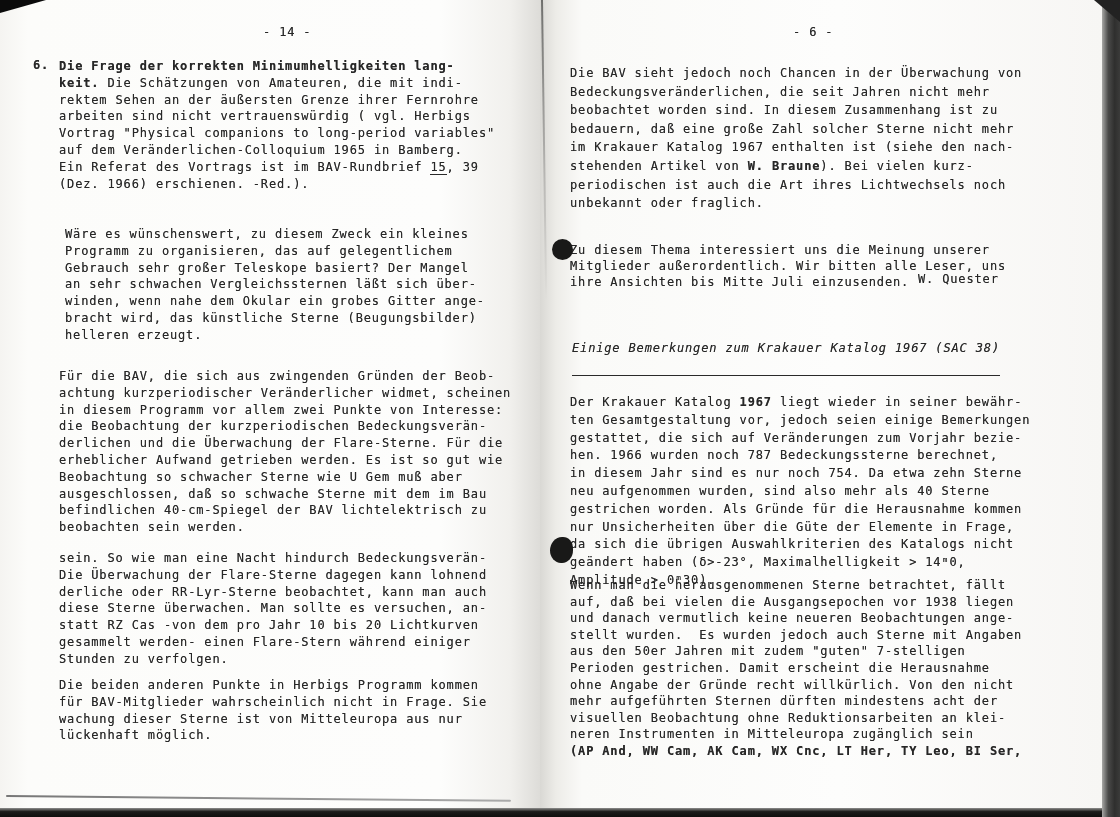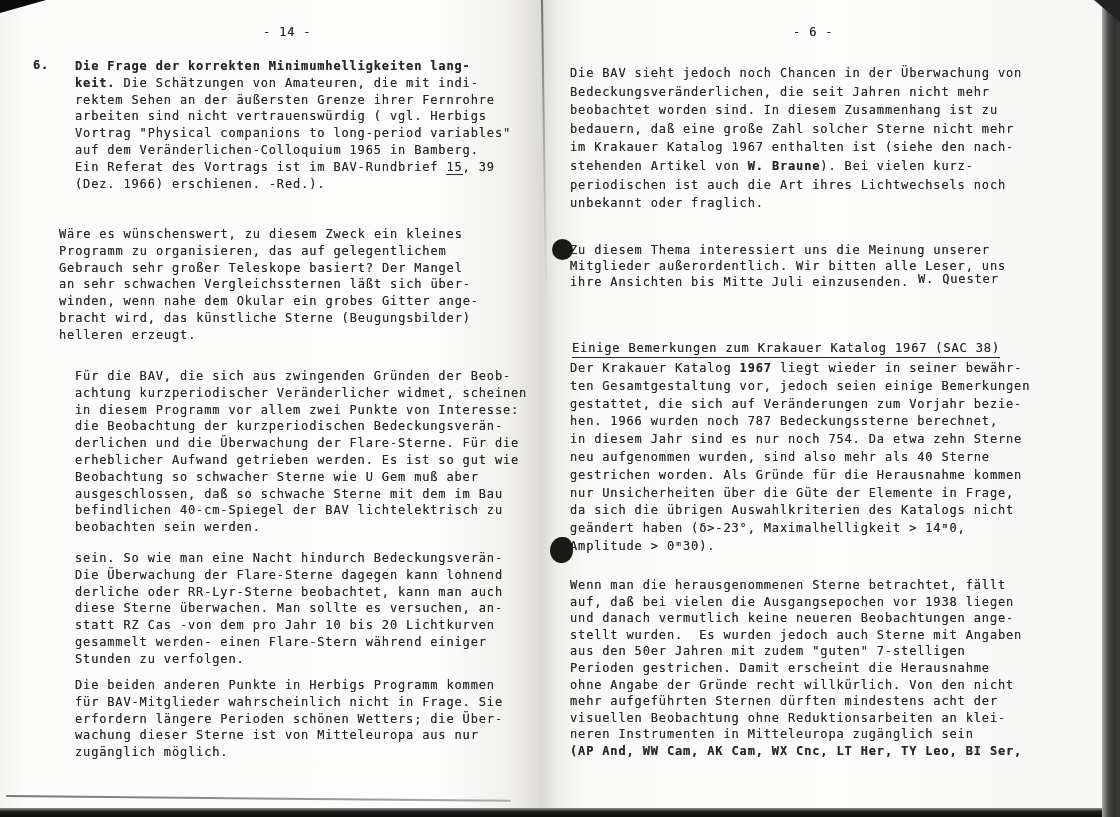--- a/index.html
+++ b/index.html
@@ -50,40 +50,40 @@
   #hole-bottom{left:550px;top:537px;width:23px;height:26px;border-radius:55% 45% 50% 50%;}
   
   #gutter-line{
     position:absolute;left:541px;top:0;width:2px;height:300px;
     background:linear-gradient(to bottom,#6f6f6d,#b9b8b5 60%,transparent);
     transform:rotate(-0.8deg);transform-origin:top center;z-index:4;
   }
   
   .txt{position:absolute;z-index:3;font-size:12px;letter-spacing:.85px;color:#272727;text-shadow:0 0 .5px rgba(20,20,20,.55);}
   .line{white-space:pre;}
-  .lh-left .line{line-height:16.8px;height:16.8px;margin-left:16px;}
+  .lh-left .line{line-height:16.8px;height:16.8px;}
   .lh-r1 .line{line-height:18.6px;height:18.6px;}
   .lh-r2 .line{line-height:16.2px;height:16.2px;}
   .lh-r3 .line{line-height:17.8px;height:17.8px;}
   .lh-r4 .line{line-height:16.6px;height:16.6px;}
   .b{font-weight:700;}
   .u{border-bottom:1.6px solid #2a2a2a;}
   #l-header{left:263px;top:25px;}
   #r-header{left:793px;top:25px;}
   #l-item6-marker{left:33px;top:58px;}
   #l-item6{left:59px;top:58px;}
-  #l-para2{left:43px;top:226px;}
+  #l-para2{left:65px;top:226px;}
   #l-para3{left:59px;top:368px;}
   #l-para4{left:59px;top:550px;}
   #l-para5{left:59px;top:677px;}
   #r-para1{left:570px;top:64px;}
   #r-para2{left:570px;top:218px;margin-top:24px;}
   #r-signature{left:918px;top:272px;}
-  #r-heading{left:572px;top:341px;display:inline-block;border-bottom:1.7px solid #2a2a2a;padding-bottom:2px;}
-  #r-para3{left:570px;top:360px;}
+  #r-heading{left:572px;top:341px;display:inline-block;border-bottom:1.7px solid #2a2a2a;padding-bottom:20px;font-style:italic;}
+  #r-para3{left:570px;top:394px;}
   #r-para4{left:570px;top:577px;}
 </style>
 </head>
 <body>
 
 <div class="page" id="left-page"></div>
 <div class="page" id="right-page"></div>
 <div id="gutter-line"></div>
 
 <div class="txt lh-left" id="l-header">- 14 -</div>
@@ -124,23 +124,22 @@
     <div class="line">Die Überwachung der Flare-Sterne dagegen kann lohnend</div>
     <div class="line">derliche oder RR-Lyr-Sterne beobachtet, kann man auch</div>
     <div class="line">diese Sterne überwachen. Man sollte es versuchen, an-</div>
     <div class="line">statt RZ Cas -von dem pro Jahr 10 bis 20 Lichtkurven</div>
     <div class="line">gesammelt werden- einen Flare-Stern während einiger</div>
     <div class="line">Stunden zu verfolgen.</div>
   </div>
 <div class="txt lh-left" id="l-para5">
     <div class="line">Die beiden anderen Punkte in Herbigs Programm kommen</div>
     <div class="line">für BAV-Mitglieder wahrscheinlich nicht in Frage. Sie</div>
-    <div class="line">erfordern längere Perioden schönen Wetters; die Über-</div>
     <div class="line">wachung dieser Sterne ist von Mitteleuropa aus nur</div>
-    <div class="line">zugänglich möglich.</div>
+    <div class="line">lückenhaft möglich.</div>
   </div>
 
 <div class="txt lh-r2" id="r-header">- 6 -</div>
 <div class="txt lh-r1" id="r-para1">
     <div class="line">Die BAV sieht jedoch noch Chancen in der Überwachung von</div>
     <div class="line">Bedeckungsveränderlichen, die seit Jahren nicht mehr</div>
     <div class="line">beobachtet worden sind. In diesem Zusammenhang ist zu</div>
     <div class="line">bedauern, daß eine große Zahl solcher Sterne nicht mehr</div>
     <div class="line">im Krakauer Katalog 1967 enthalten ist (siehe den nach-</div>
     <div class="line"><span>stehenden Artikel von </span><span class="b">W. Braune</span><span>). Bei vielen kurz-</span></div>

